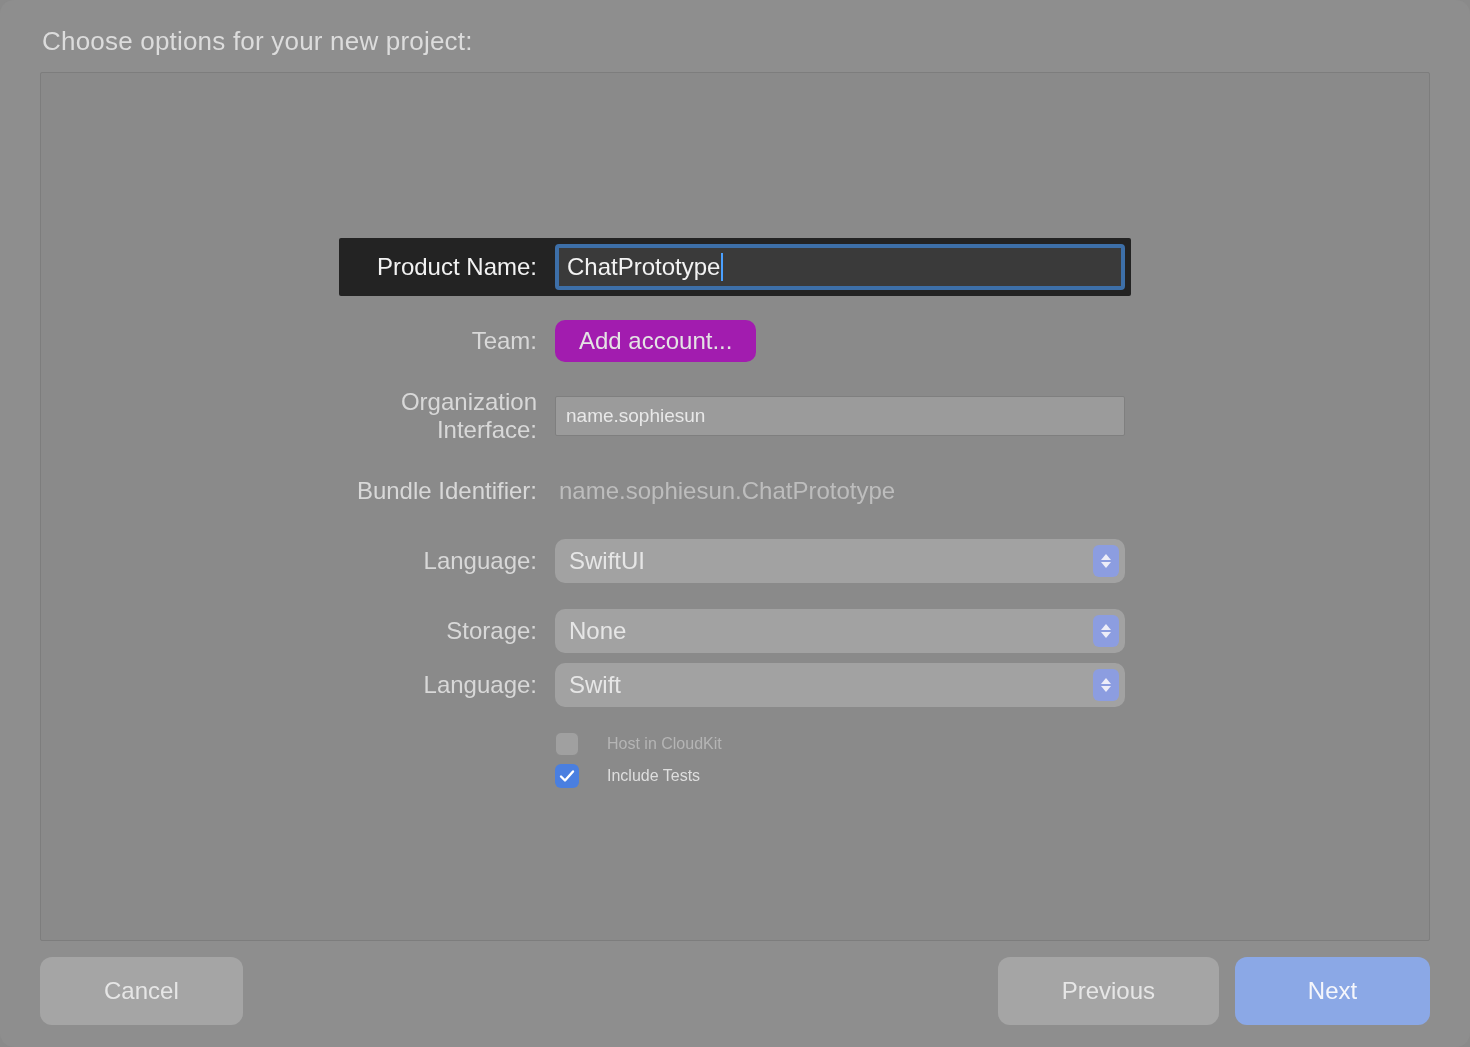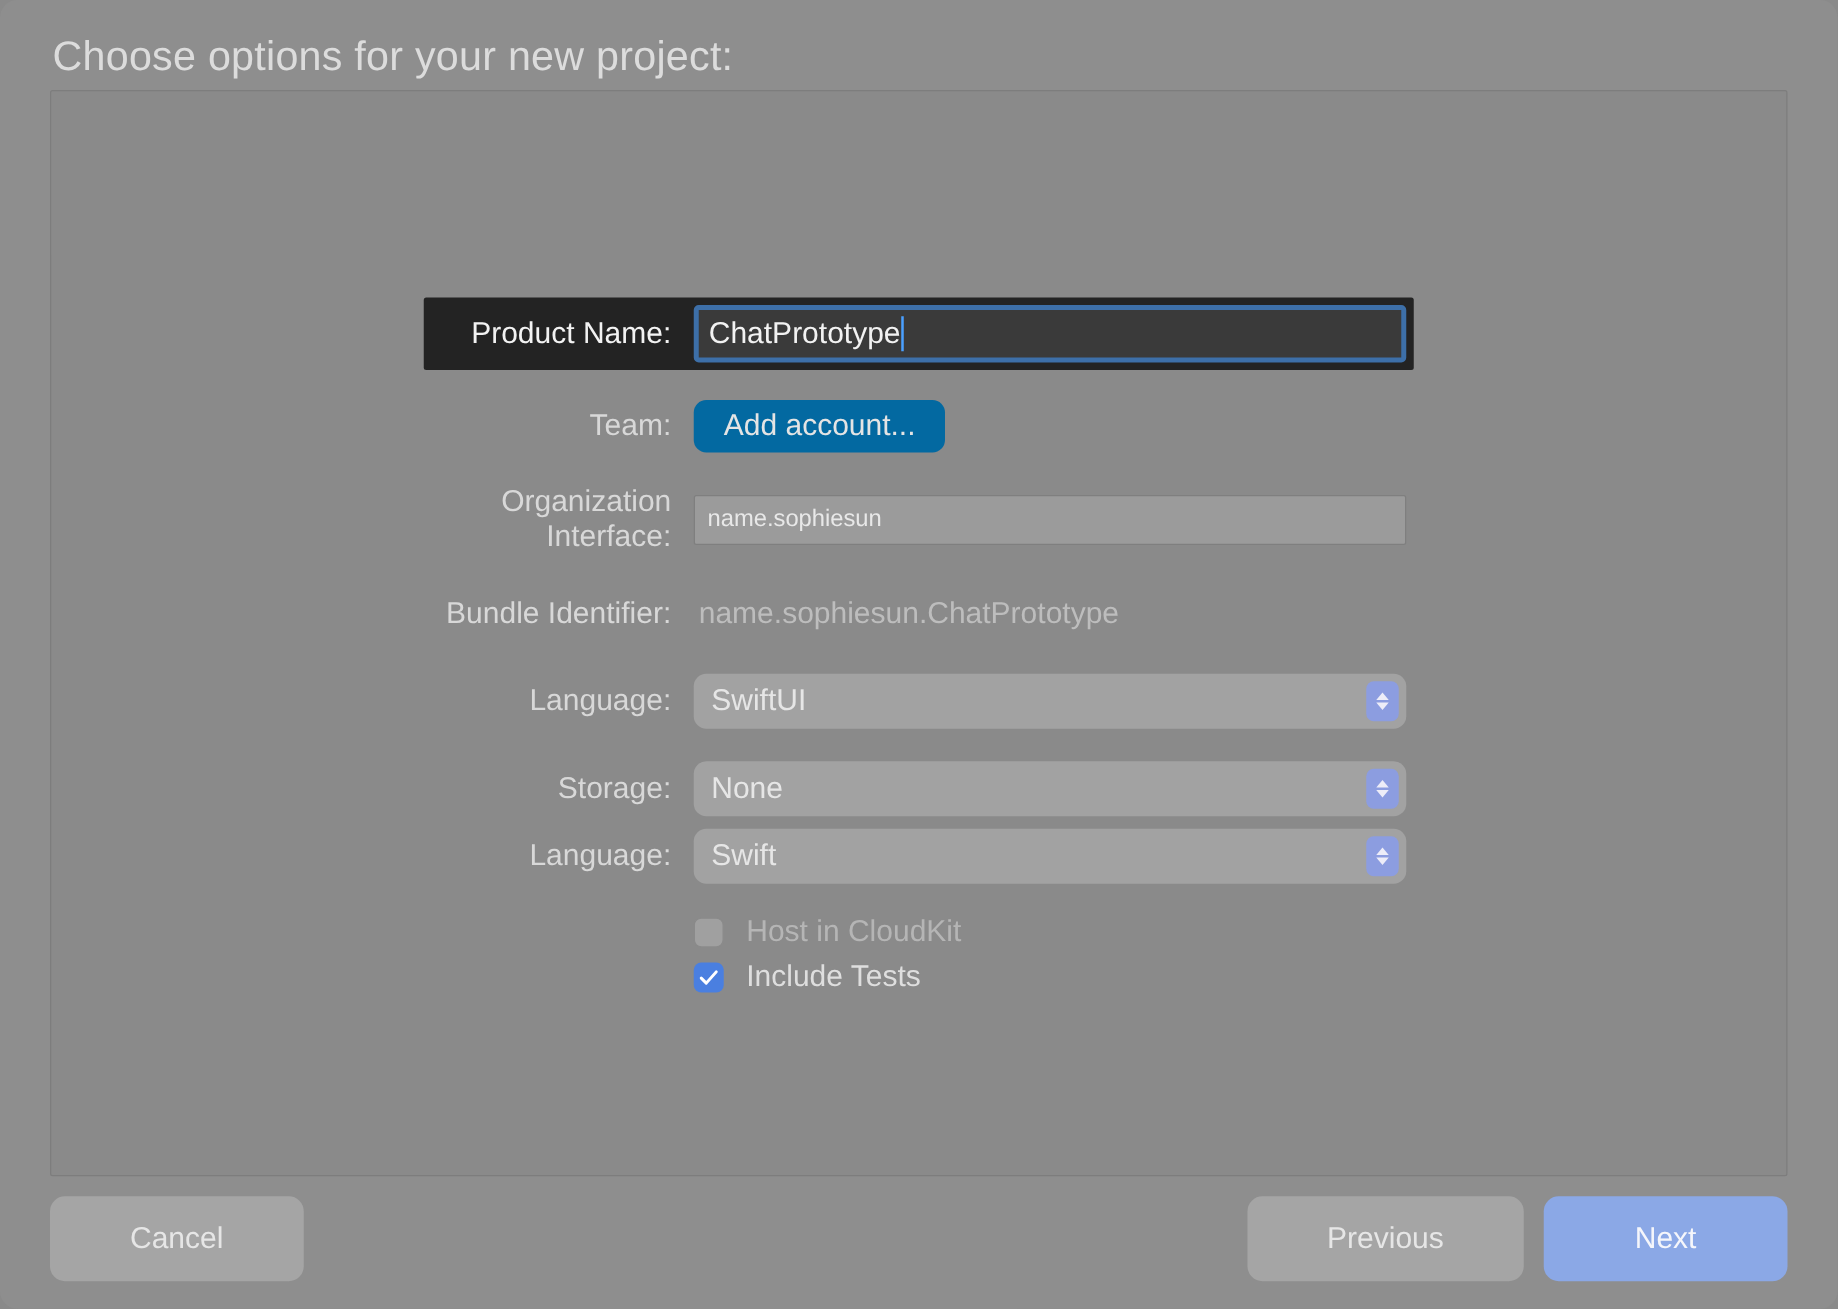--- a/index.html
+++ b/index.html
@@ -11,21 +11,21 @@
   }
   .sheet {
     position: absolute; inset: 0;
     background: #8e8e8e;
     border-radius: 14px;
     overflow: hidden;
   }
   .sheet-title {
     position: absolute;
     left: 42px; top: 26px;
-    font-size: 33px;
+    font-size: 26px;
     color: #dcdcdc;
     letter-spacing: 0.2px;
   }
   .panel {
     position: absolute;
     left: 40px; right: 40px;
     top: 72px; bottom: 106px;
     background: #8a8a8a;
     border: 1px solid #7d7d7d;
     border-radius: 2px;
@@ -98,21 +98,21 @@
     padding: 0 10px;
     color: #e8e8e8;
     font-size: 19px;
   }
   .readonly-text {
     color: #bdbdbd;
     font-size: 24px;
     padding-left: 4px;
   }
   .btn-small {
-    background: #0369a1;
+    background: #a21caf;
     border: none;
     border-radius: 10px;
     height: 42px;
     padding: 0 24px;
     font-size: 24px;
     color: #e4e4e4;
     cursor: pointer;
   }
   .select {
     flex: 1;
@@ -139,23 +139,23 @@
   }
   .stepper .tri-up, .stepper .tri-down {
     width: 0; height: 0;
     border-left: 5px solid transparent;
     border-right: 5px solid transparent;
   }
   .stepper .tri-up { border-bottom: 6px solid #ededf8; }
   .stepper .tri-down { border-top: 6px solid #ededf8; }
   .checkbox-row {
     display: flex; align-items: center;
-    gap: 18px;
+    gap: 28px;
     margin-left: 210px;
-    font-size: 24px;
+    font-size: 16px;
     margin-top: 6px;
     margin-bottom: 8px;
   }
   .cbox {
     width: 24px; height: 24px;
     border-radius: 6px;
     display: inline-flex;
     align-items: center; justify-content: center;
     flex-shrink: 0;
   }

